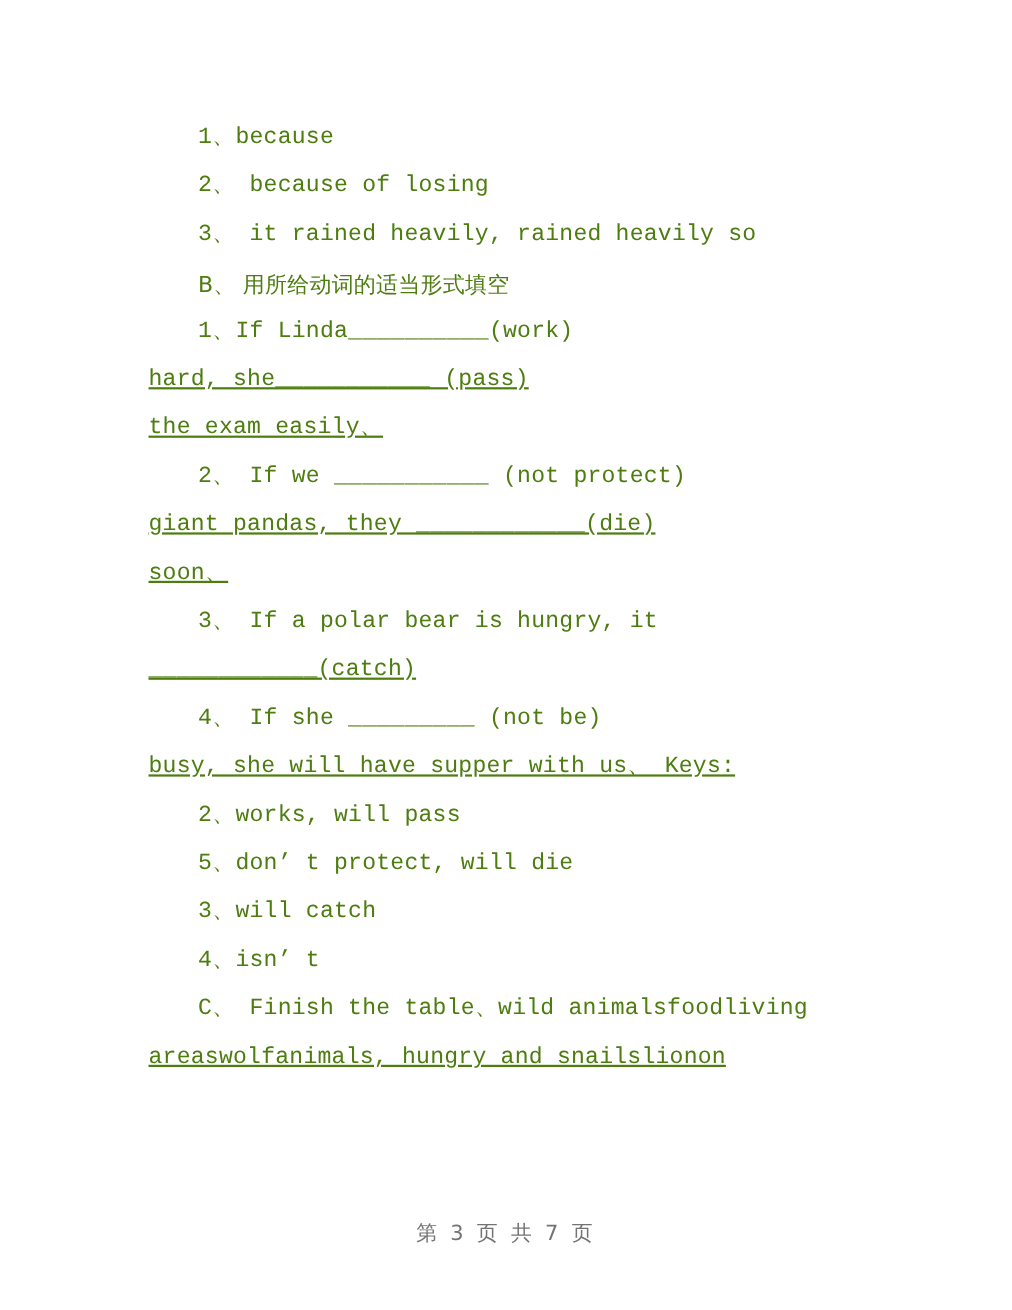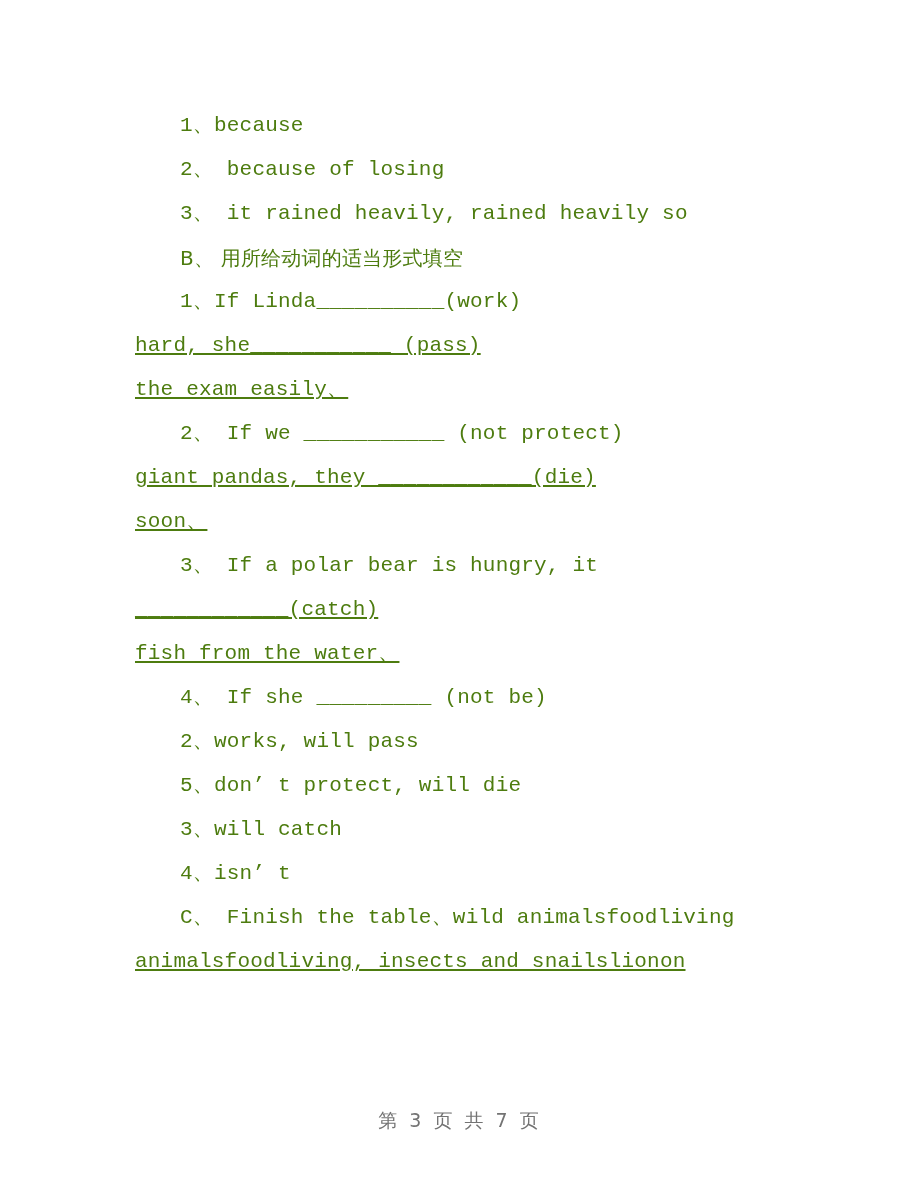--- a/index.html
+++ b/index.html
@@ -80,25 +80,25 @@
       <div class="line indent">3、 it rained heavily, rained heavily so</div>
       <div class="line indent cn">B、 用所给动词的适当形式填空</div>
       <div class="line indent">1、If Linda__________(work)</div>
       <div class="line flush">hard, she___________ (pass)</div>
       <div class="line flush">the exam easily、</div>
       <div class="line indent">2、 If we ___________ (not protect)</div>
       <div class="line flush">giant pandas, they ____________(die)</div>
       <div class="line flush">soon、</div>
       <div class="line indent">3、 If a polar bear is hungry, it</div>
       <div class="line flush">____________(catch)</div>
-      <div class="line flush">fish from the water、</div>
       <div class="line indent">4、 If she _________ (not be)</div>
+      <div class="line flush">busy, she will have supper with us、 Keys:</div>
       <div class="line indent">2、works, will pass</div>
       <div class="line indent">5、don’ t protect, will die</div>
       <div class="line indent">3、will catch</div>
       <div class="line indent">4、isn’ t</div>
       <div class="line indent">C、 Finish the table、wild animalsfoodliving</div>
-      <div class="line flush">animalsfoodliving, insects and snailslionon</div>
+      <div class="line flush">areaswolfanimals, hungry and snailslionon</div>
     </div>
 
   <div class="footer">第 3 页 共 7 页</div>
 
 </div>
 
 </body></html>

